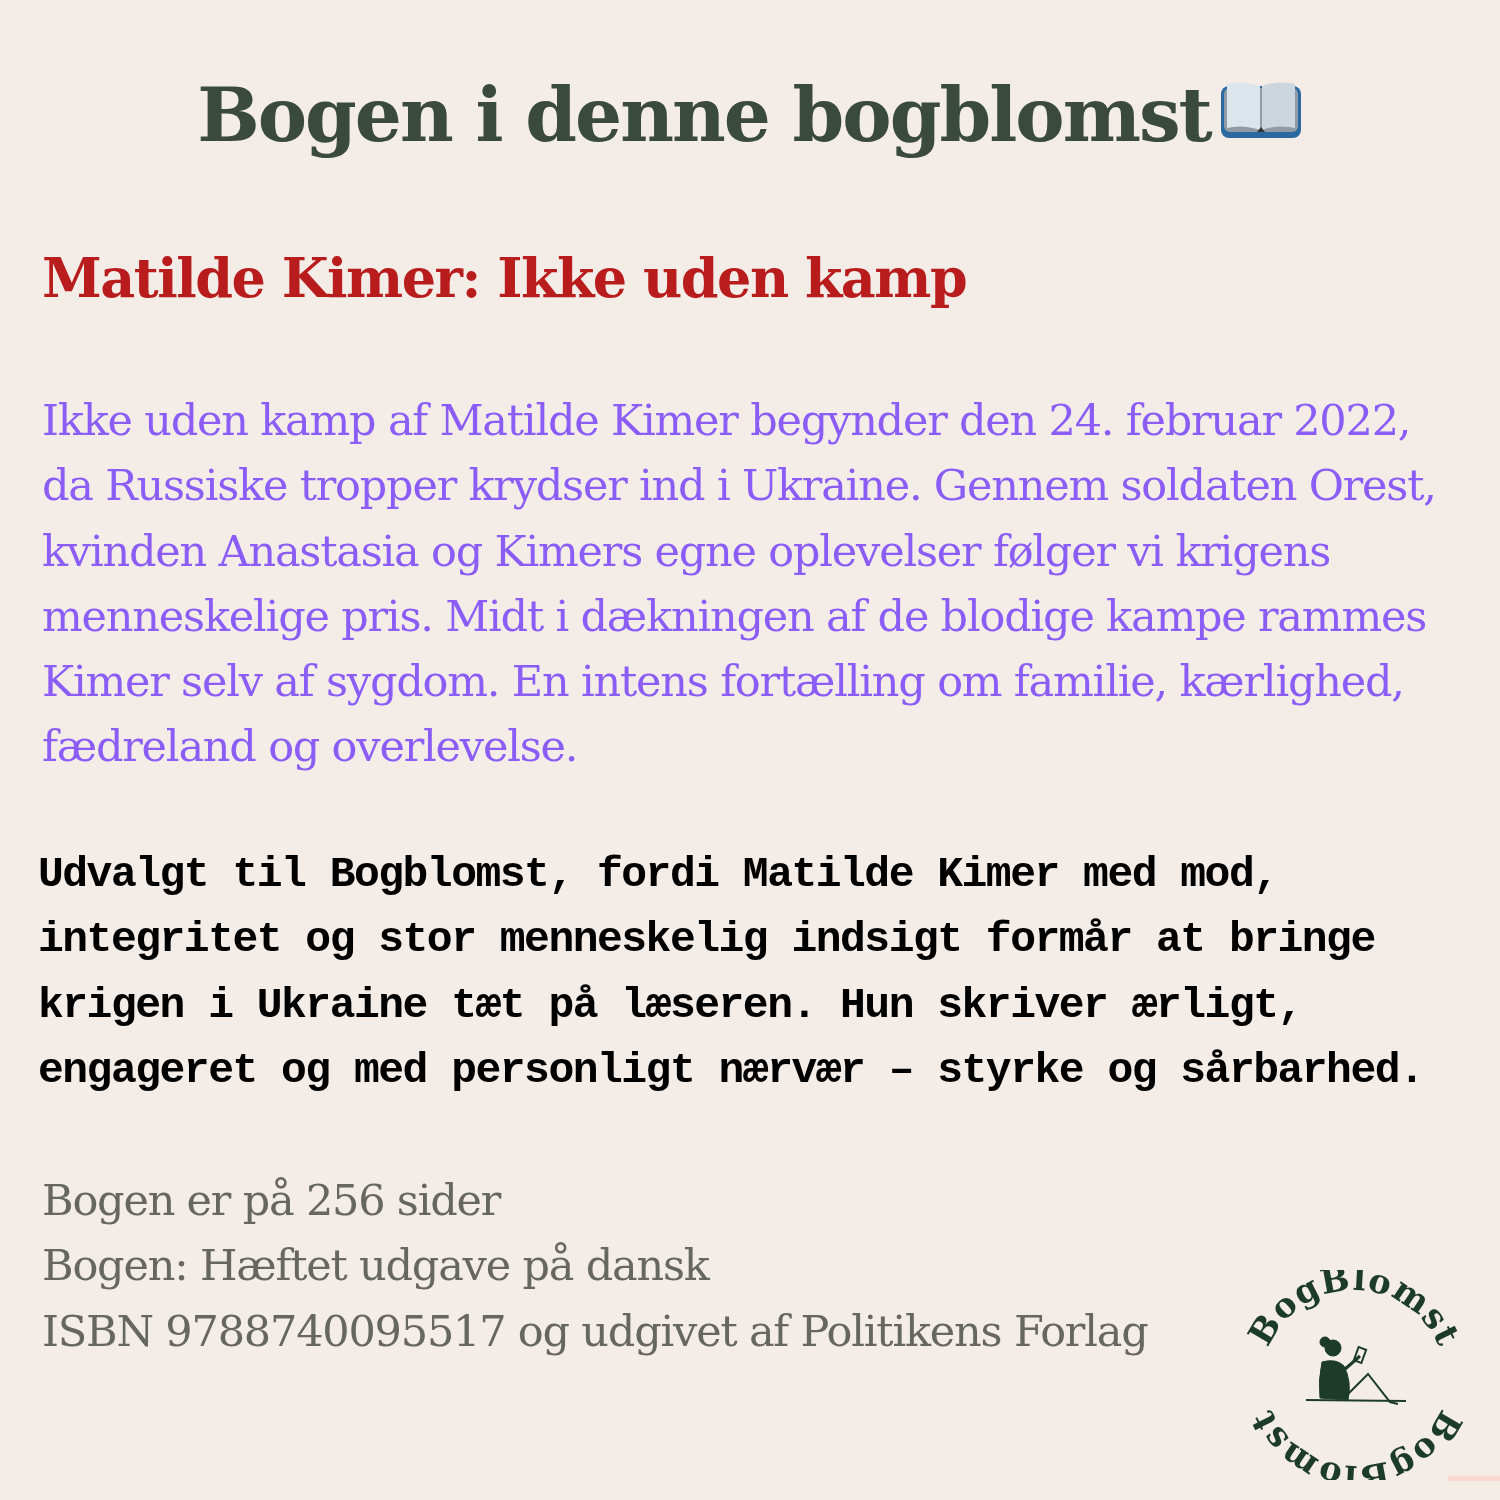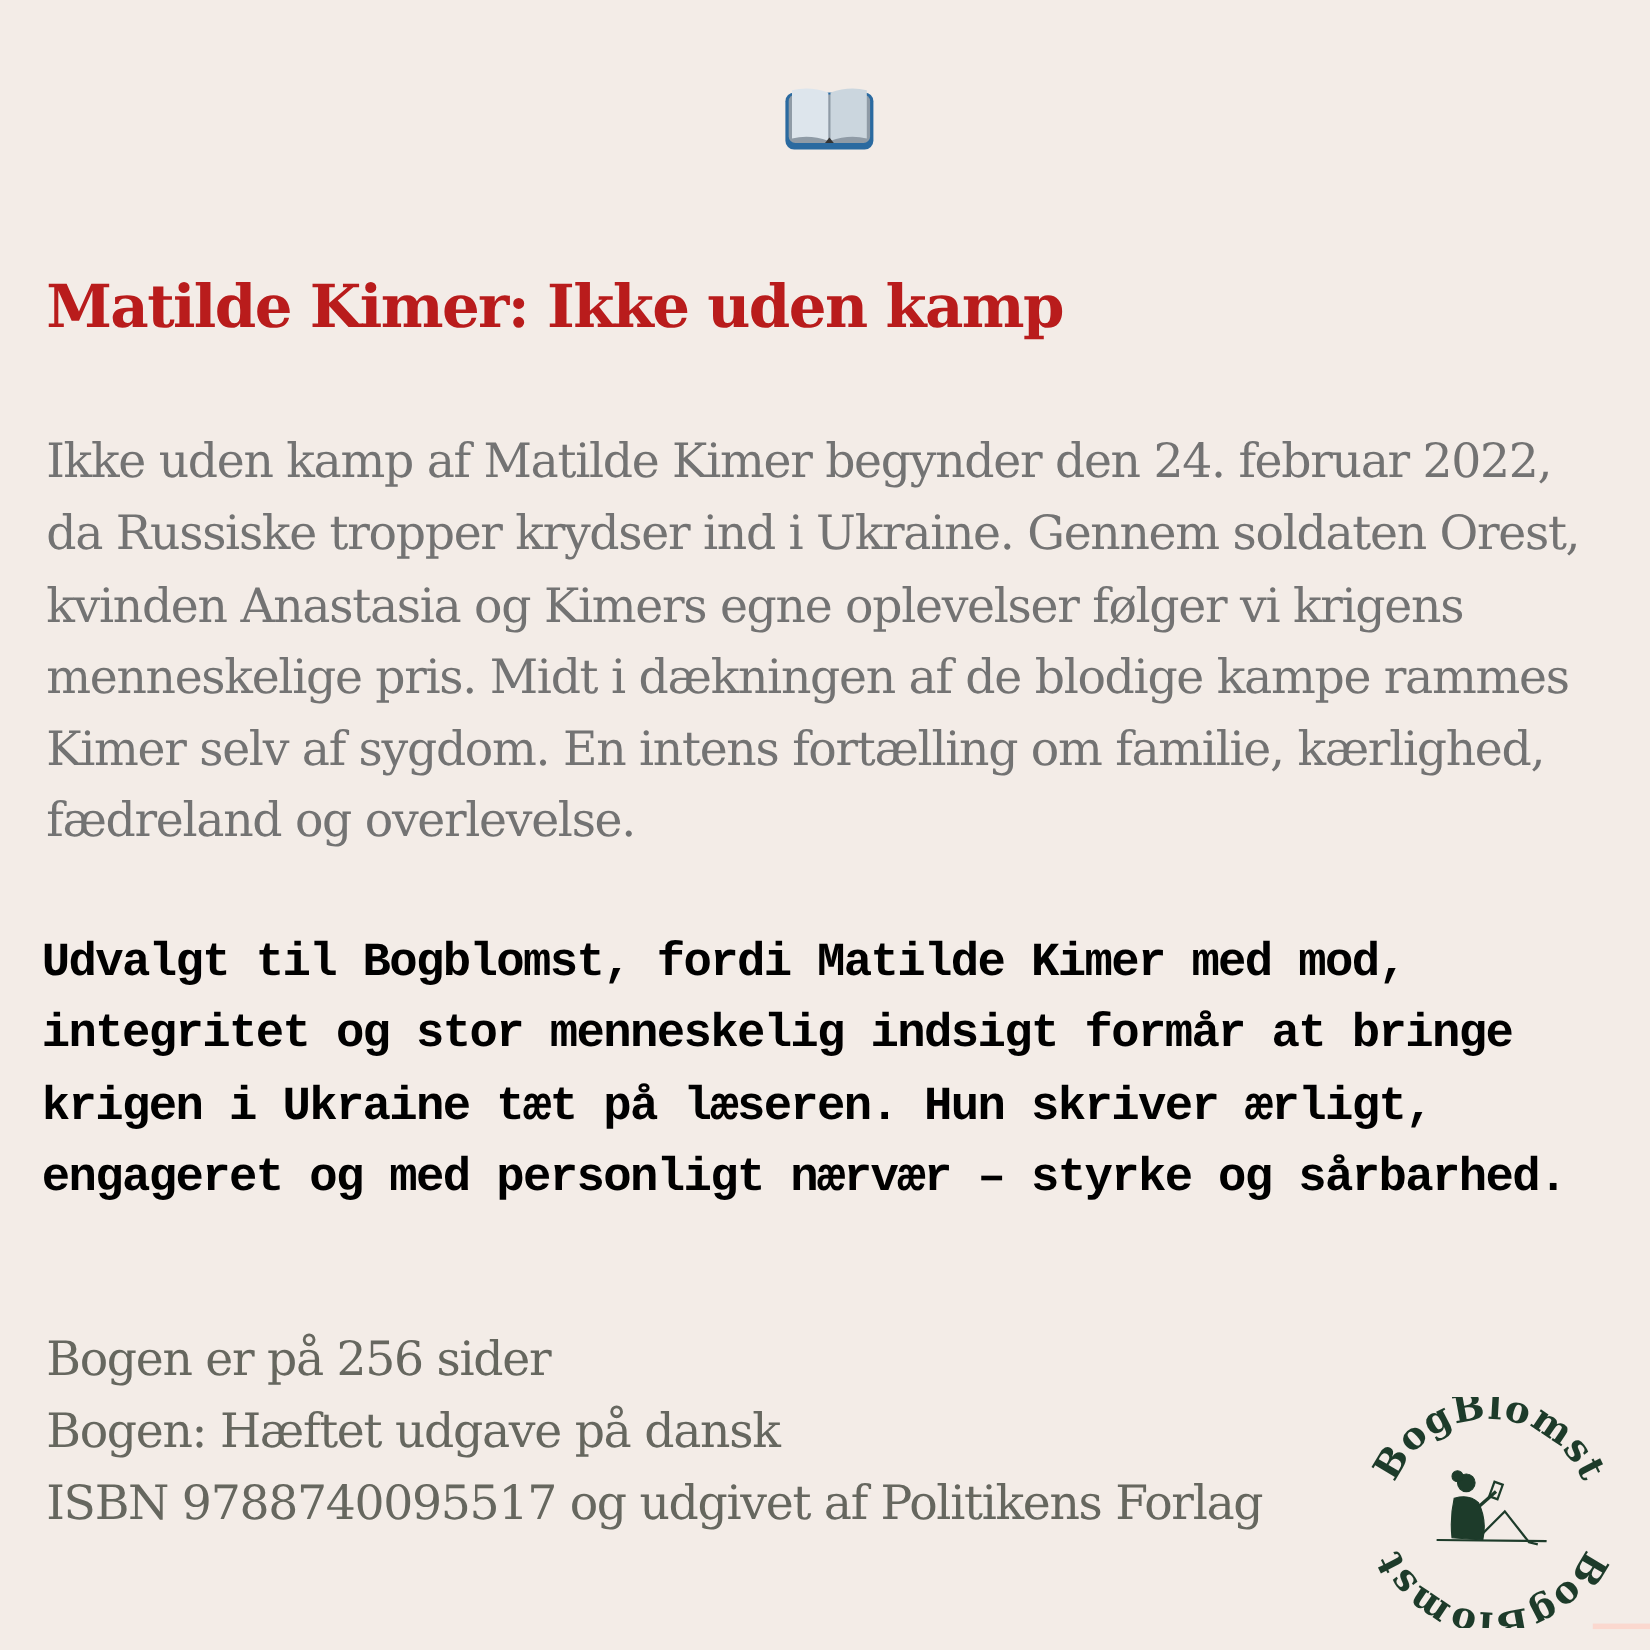--- a/index.html
+++ b/index.html
@@ -26,49 +26,48 @@
     font-size: 54px;
     letter-spacing: -1.5px;
     color: #b91c1c;
   }
   .desc {
     position: absolute; left: 42px; top: 388px; width: 1410px;
     font-family: "DejaVu Serif", serif;
     font-size: 43px;
     line-height: 65.3px;
     letter-spacing: -1.2px;
-    color: #737373;
+    color: #8b5cf6;
   }
   .reason {
     position: absolute; left: 38px; top: 842px; width: 1420px;
     font-family: Liberation Mono, monospace;
     font-weight: bold;
     font-size: 43px;
     line-height: 65.3px;
     letter-spacing: -1.5px;
     color: #000000;
   }
   .facts {
     position: absolute; left: 42px; top: 1168px;
     font-family: "DejaVu Serif", serif;
     font-size: 43px;
     line-height: 65.3px;
     letter-spacing: -1.2px;
     color: #66675f;
-    margin-top: 36px;
   }
   .facts div { white-space: nowrap; }
   .logo { position: absolute; left: 1240px; top: 1270px; width: 230px; height: 210px; }
   .corner-bar { position: absolute; left: 1448px; top: 1476px; width: 52px; height: 5px; background: #fbd8cf; }
 </style>
 </head>
 <body>
 
 <div class="title">
-  <span class="book">
+  <span>Bogen i denne bogblomst</span><span class="book">
     <svg width="84" height="62" viewBox="0 0 84 62">
       <rect x="2" y="6" width="80" height="52" rx="8" fill="#2a6aa0"></rect>
       <rect x="5" y="8" width="74" height="44" rx="6" fill="#8f9ba6"></rect>
       <path d="M8 4 Q24 0 41 6 L41 50 Q24 44 8 48 Z" fill="#dde5ec"></path>
       <path d="M43 6 Q60 0 76 4 L76 48 Q60 44 43 50 Z" fill="#cbd6de"></path>
       <path d="M38 52 L42 47 L46 52 Z" fill="#333"></path>
     </svg>
   </span>
 </div>
 

